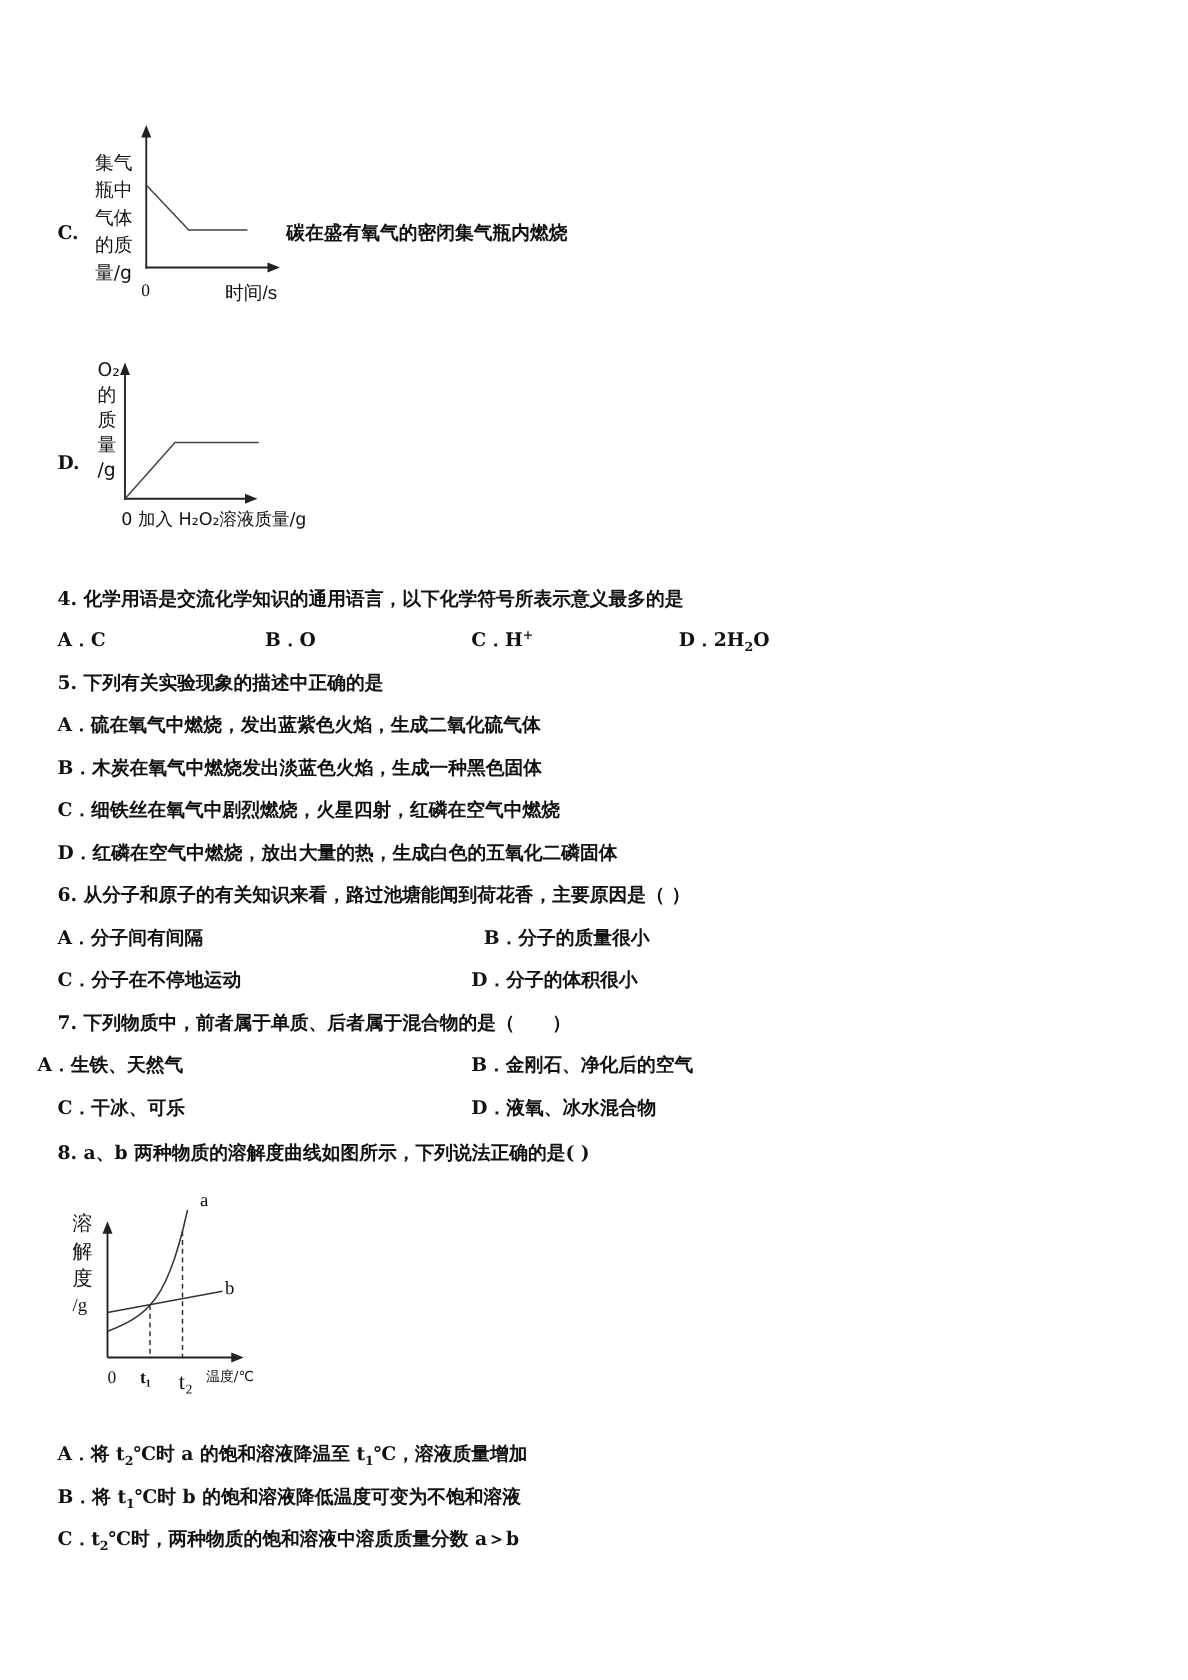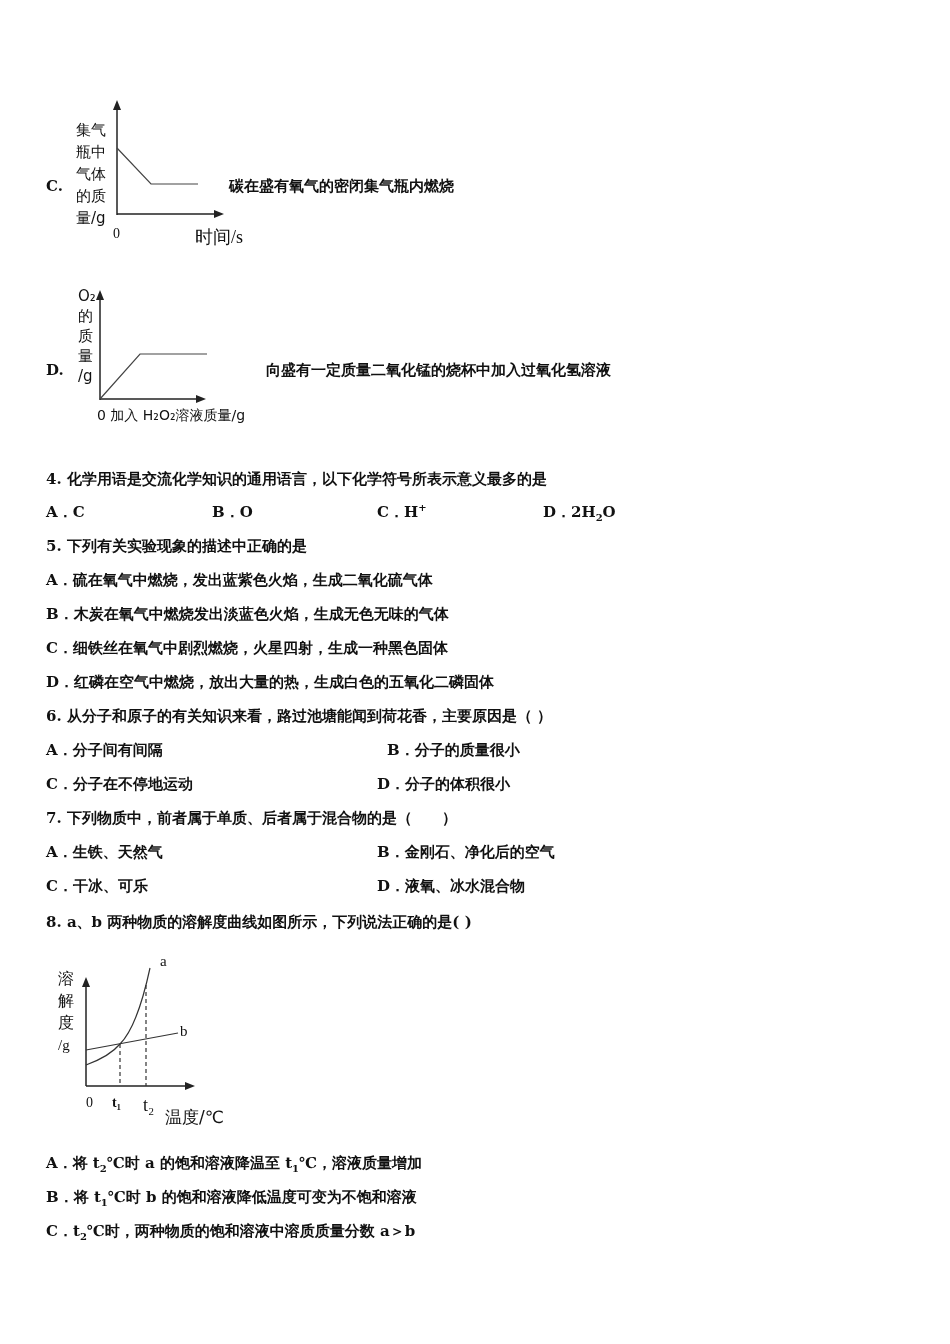--- a/index.html
+++ b/index.html
@@ -26,21 +26,21 @@
       <div>量/g</div>
     </div>
     <svg style="left:0;top:0;" width="950" height="260">
       <line x1="117" y1="215" x2="117" y2="105" stroke="#222" stroke-width="1.5"></line>
       <polygon points="117,100 113,110 121,110" fill="#222"></polygon>
       <line x1="117" y1="214" x2="218" y2="214" stroke="#222" stroke-width="1.5"></line>
       <polygon points="224,214 214,210 214,218" fill="#222"></polygon>
       <polyline points="117,148 151,184 198,184" fill="none" stroke="#444" stroke-width="1.2"></polyline>
     </svg>
     <span class="abs" style="left:113px;top:226px;font-family:'Liberation Serif',serif;font-size:14px;">0</span>
-    <span class="abs" style="left:195px;top:225px;font-family:Liberation Serif, serif;font-size:18px;">时间/s</span>
+    <span class="abs" style="left:180px;top:225px;font-family:Liberation Sans, sans-serif;font-size:15px;">时间/s</span>
   </div>
   <span class="opt" style="left:229px;top:176px;">碳在盛有氧气的密闭集气瓶内燃烧</span>
 </div>
 
 <div class="abs" style="left:0;top:270px;width:950px;height:170px;">
   <span class="opt lab" style="left:46px;top:90px;">D.</span>
   <div class="abs" style="left:78px;top:16px;font-family:'DejaVu Sans','Liberation Sans',sans-serif;font-size:15px;line-height:20px;">
     <div>O₂</div>
     <div>的</div>
     <div>质</div>
@@ -48,21 +48,20 @@
     <div>/g</div>
   </div>
   <svg style="left:0;top:0;" width="950" height="170">
     <line x1="100" y1="130" x2="100" y2="26" stroke="#222" stroke-width="1.5"></line>
     <polygon points="100,20 96,30 104,30" fill="#222"></polygon>
     <line x1="100" y1="129" x2="200" y2="129" stroke="#222" stroke-width="1.5"></line>
     <polygon points="206,129 196,125 196,133" fill="#222"></polygon>
     <polyline points="100,129 140,84 207,84" fill="none" stroke="#444" stroke-width="1.2"></polyline>
   </svg>
   <span class="abs" style="left:97px;top:137px;font-family:'DejaVu Sans','Liberation Sans',sans-serif;font-size:14px;">0 加入 H₂O₂溶液质量/g</span>
-  <span class="opt" style="left:266px;top:90px;">向盛有一定质量二氧化锰的烧杯中加入过氧化氢溶液</span>
 </div>
 
 <div class="line" style="top:469px;">4. 化学用语是交流化学知识的通用语言，以下化学符号所表示意义最多的是</div>
 <div class="opt" style="left:46px;top:502px;">
   <span>A．</span><span>C</span>
 </div>
 <div class="opt" style="left:212px;top:502px;">
   <span>B．</span><span>O</span>
 </div>
 <div class="opt" style="left:377px;top:502px;">
@@ -70,45 +69,45 @@
 </div>
 <div class="opt" style="left:543px;top:502px;">
   <span>D．</span><span>2H</span><sub>2</sub><span>O</span>
 </div>
 
 <div class="line" style="top:536px;">5. 下列有关实验现象的描述中正确的是</div>
 <div class="opt" style="left:46px;top:570px;">
   <span>A．</span><span>硫在氧气中燃烧，发出蓝紫色火焰，生成二氧化硫气体</span>
 </div>
 <div class="opt" style="left:46px;top:604px;">
-  <span>B．</span><span>木炭在氧气中燃烧发出淡蓝色火焰，生成无色无味的气体</span>
+  <span>B．</span><span>木炭在氧气中燃烧发出淡蓝色火焰，生成一种黑色固体</span>
 </div>
 <div class="opt" style="left:46px;top:638px;">
-  <span>C．</span><span>细铁丝在氧气中剧烈燃烧，火星四射，生成一种黑色固体</span>
+  <span>C．</span><span>细铁丝在氧气中剧烈燃烧，火星四射，红磷在空气中燃烧</span>
 </div>
 <div class="opt" style="left:46px;top:672px;">
   <span>D．</span><span>红磷在空气中燃烧，放出大量的热，生成白色的五氧化二磷固体</span>
 </div>
 
 <div class="line" style="top:706px;">6. 从分子和原子的有关知识来看，路过池塘能闻到荷花香，主要原因是（ ）</div>
 <div class="opt" style="left:46px;top:740px;">
   <span>A．</span><span>分子间有间隔</span>
 </div>
 <div class="opt" style="left:387px;top:740px;">
   <span>B．</span><span>分子的质量很小</span>
 </div>
 <div class="opt" style="left:46px;top:774px;">
   <span>C．</span><span>分子在不停地运动</span>
 </div>
 <div class="opt" style="left:377px;top:774px;text-align:right;">
   <span>D．</span><span>分子的体积很小</span>
 </div>
 
 <div class="line" style="top:808px;">7. 下列物质中，前者属于单质、后者属于混合物的是（　　）</div>
-<div class="opt" style="left:46px;top:842px;">
+<div class="opt" style="left:30px;top:842px;">
   <span>A．</span><span>生铁、天然气</span>
 </div>
 <div class="opt" style="left:377px;top:842px;">
   <span>B．</span><span>金刚石、净化后的空气</span>
 </div>
 <div class="opt" style="left:46px;top:876px;">
   <span>C．</span><span>干冰、可乐</span>
 </div>
 <div class="opt" style="left:377px;top:876px;">
   <span>D．</span><span>液氧、冰水混合物</span>
@@ -135,21 +134,21 @@
     <path d="M86,1065 C105,1058 115,1050 120,1044 C132,1032 142,1005 150,968" fill="none" stroke="#333" stroke-width="1.2"></path>
 
     <line x1="120" y1="1044" x2="120" y2="1086" stroke="#333" stroke-width="1.2" stroke-dasharray="4,3"></line>
     <line x1="146" y1="985" x2="146" y2="1086" stroke="#333" stroke-width="1.2" stroke-dasharray="4,3"></line>
   </svg>
   <span class="abs" style="left:160px;top:953px;font-family:'Liberation Serif',serif;font-size:15px;">a</span>
   <span class="abs" style="left:180px;top:1023px;font-family:'Liberation Serif',serif;font-size:15px;">b</span>
   <span class="abs" style="left:86px;top:1095px;font-family:'Liberation Serif',serif;font-size:14px;">0</span>
   <span class="abs" style="left:112px;top:1095px;font-family:'Liberation Serif',serif;font-size:14px;font-weight:bold;">t₁</span>
   <span class="abs" style="left:143px;top:1095px;font-family:'Liberation Serif',serif;font-size:18px;">t₂</span>
-  <span class="abs" style="left:165px;top:1094px;font-family:'DejaVu Sans','Liberation Sans',sans-serif;font-size:17px;margin-top:12px;">温度/℃</span>
+  <span class="abs" style="left:165px;top:1094px;font-family:'DejaVu Sans','Liberation Sans',sans-serif;font-size:11px;">温度/℃</span>
 </div>
 
 <div class="opt" style="left:46px;top:1153px;">
   <span>A．</span><span>将 t</span><sub>2</sub><span>℃时 a 的饱和溶液降温至 t</span><sub>1</sub><span>℃，溶液质量增加</span>
 </div>
 <div class="opt" style="left:46px;top:1187px;">
   <span>B．</span><span>将 t</span><sub>1</sub><span>℃时 b 的饱和溶液降低温度可变为不饱和溶液</span>
 </div>
 <div class="opt" style="left:46px;top:1221px;">
   <span>C．</span><span>t</span><sub>2</sub><span>℃时，两种物质的饱和溶液中溶质质量分数 a＞b</span>

